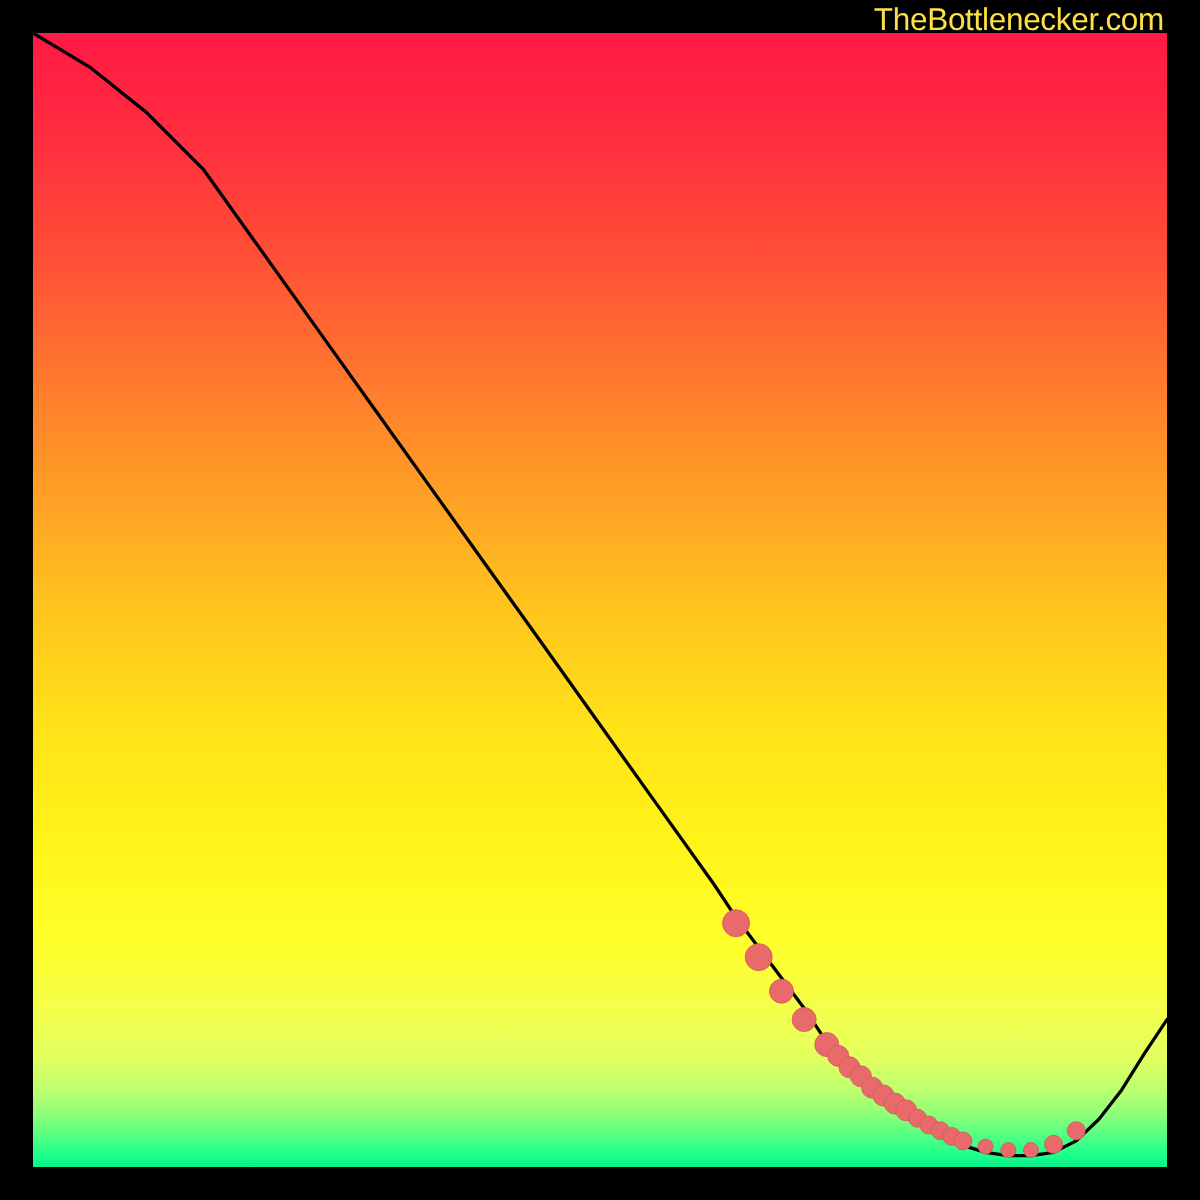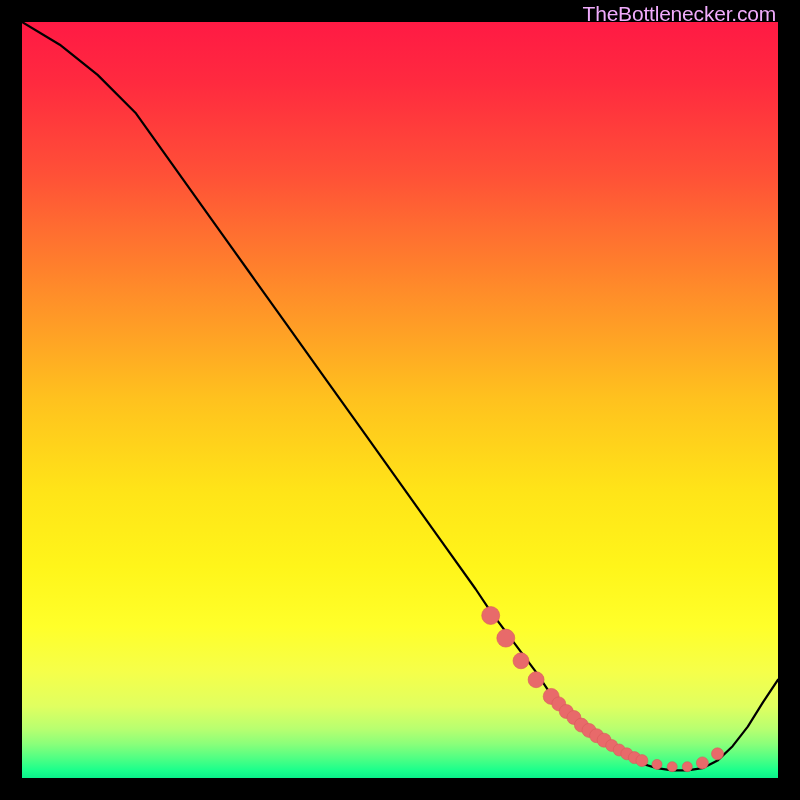--- a/index.html
+++ b/index.html
@@ -23,21 +23,21 @@
     position: absolute;
     left: 0;
     top: 0;
     width: 756px;
     height: 756px;
   }
   .watermark {
     position: absolute;
     top: 2px;
     right: 24px;
-    color: #f0abfc;
+    color: #fde047;
     font-size: 21px;
     font-weight: 500;
     letter-spacing: -0.2px;
   }
   svg {
     display: block;
   }
 </style>
 </head>
 <body>

